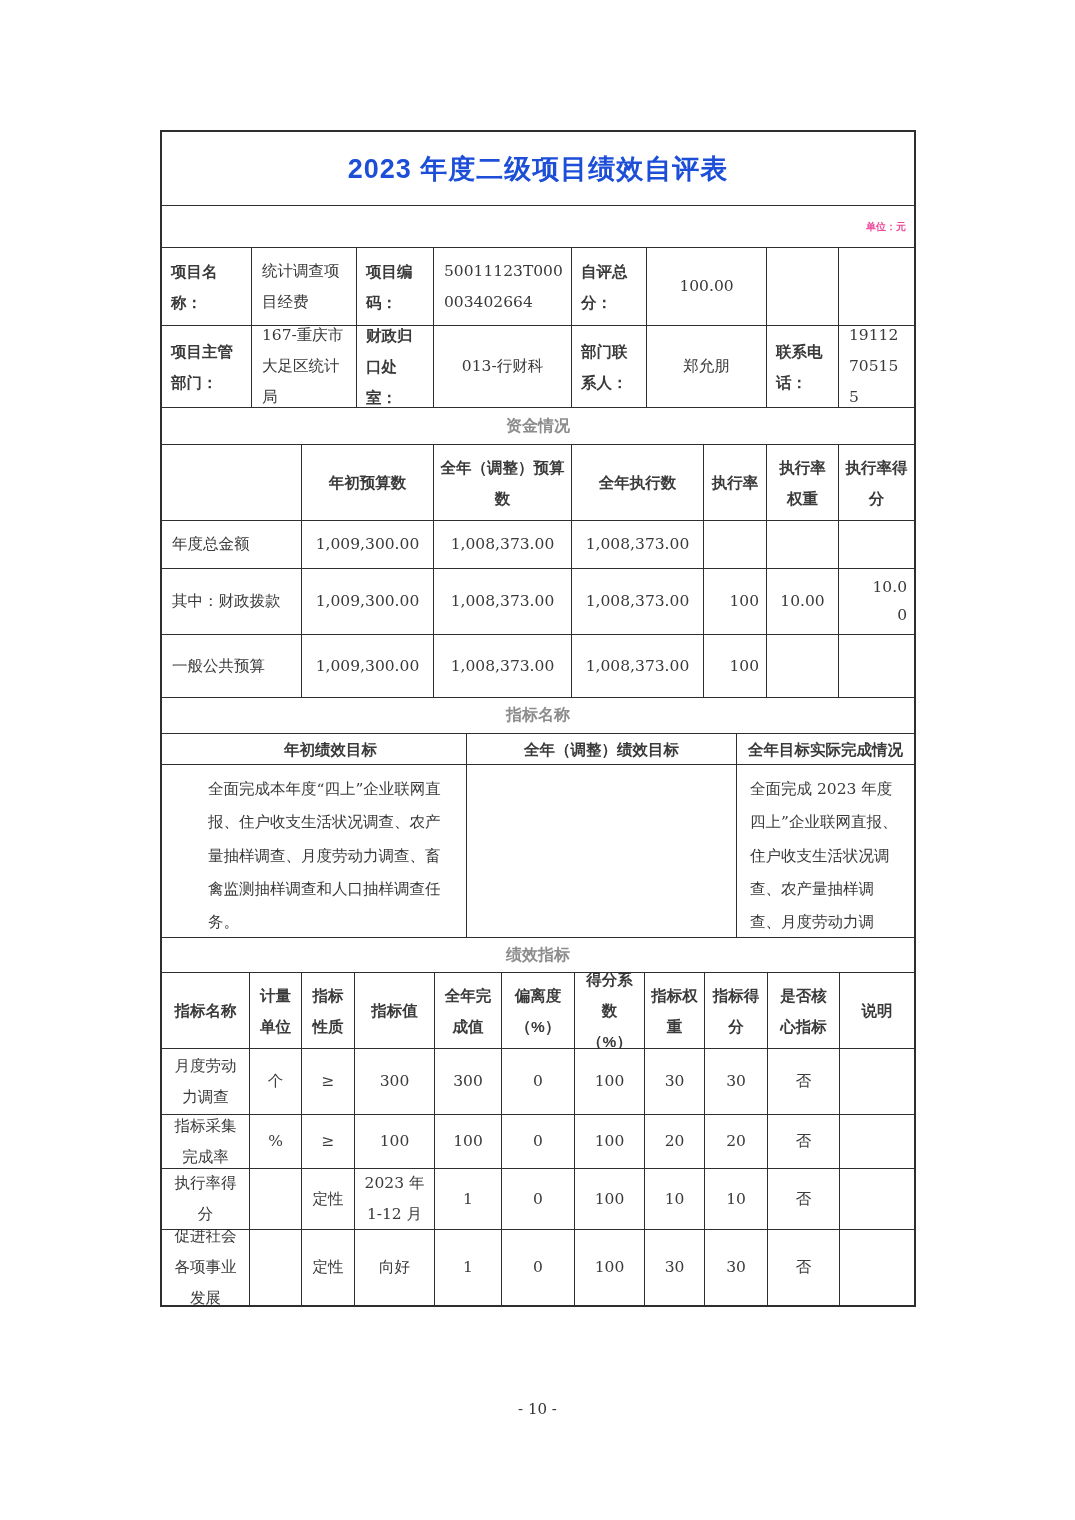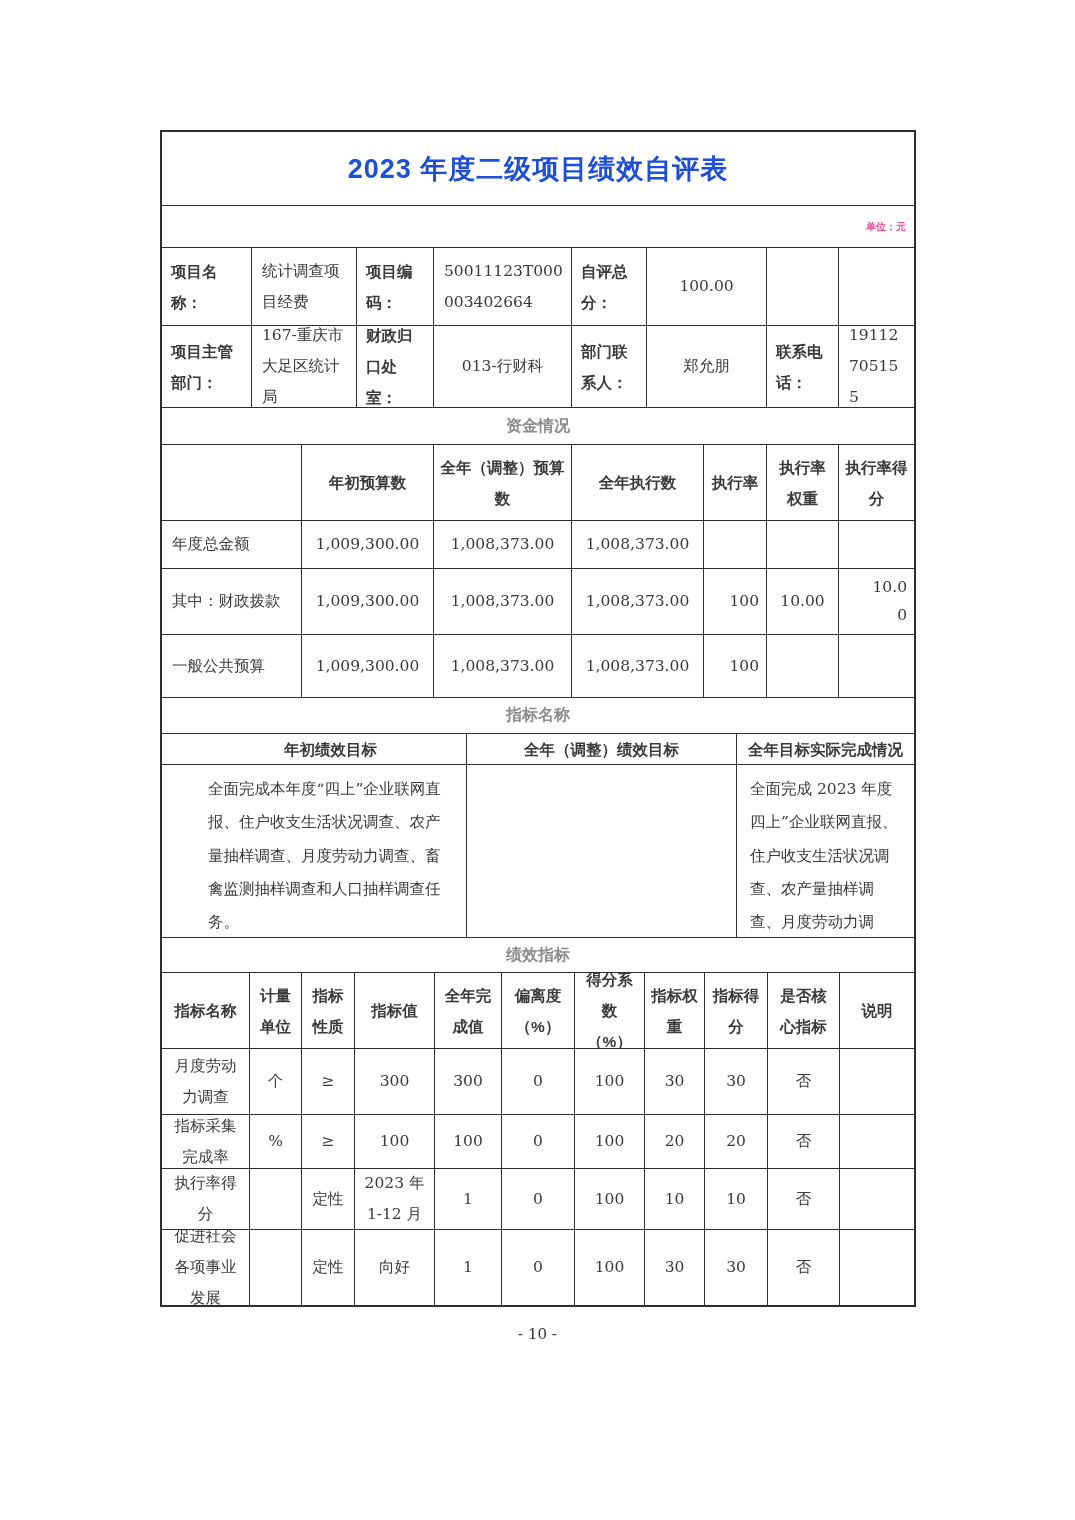--- a/index.html
+++ b/index.html
@@ -36,21 +36,21 @@
   .cols-info{grid-template-columns:90px 105px 77px 138px 75px 120px 72px 1fr;}
   .cols-funds{grid-template-columns:140px 132px 138px 132px 63px 72px 1fr;}
   .cols-goals{grid-template-columns:272px 270px 1fr;padding-left:33px;}
   .cols-ind{grid-template-columns:88px 52px 53px 80px 67px 73px 70px 60px 63px 72px 1fr;}
   .h77 .c{height:77px;} .h81 .c{height:81px;} .h75 .c{height:75px;}
   .h47 .c{height:47px;} .h65 .c{height:65px;} .h62 .c{height:62px;}
   .h30 .c{height:30px;} .h172 .c{height:172px;} .h53 .c{height:53px;}
   .h60 .c{height:60px;}
   .wrapnum{display:inline-block;max-width:37px;word-break:break-all;
            text-align:right;line-height:1.8;}
-  .footer{position:absolute;left:0;top:1325px;width:1075px;text-align:center;
+  .footer{position:absolute;left:0;top:1400px;width:1075px;text-align:center;
           font-size:15px;color:#333;}
 </style>
 </head>
 <body>
 
 <div class="page">
   <div class="sheet">
 
     <div class="title-row">
       <div class="title">2023 年度二级项目绩效自评表</div>

